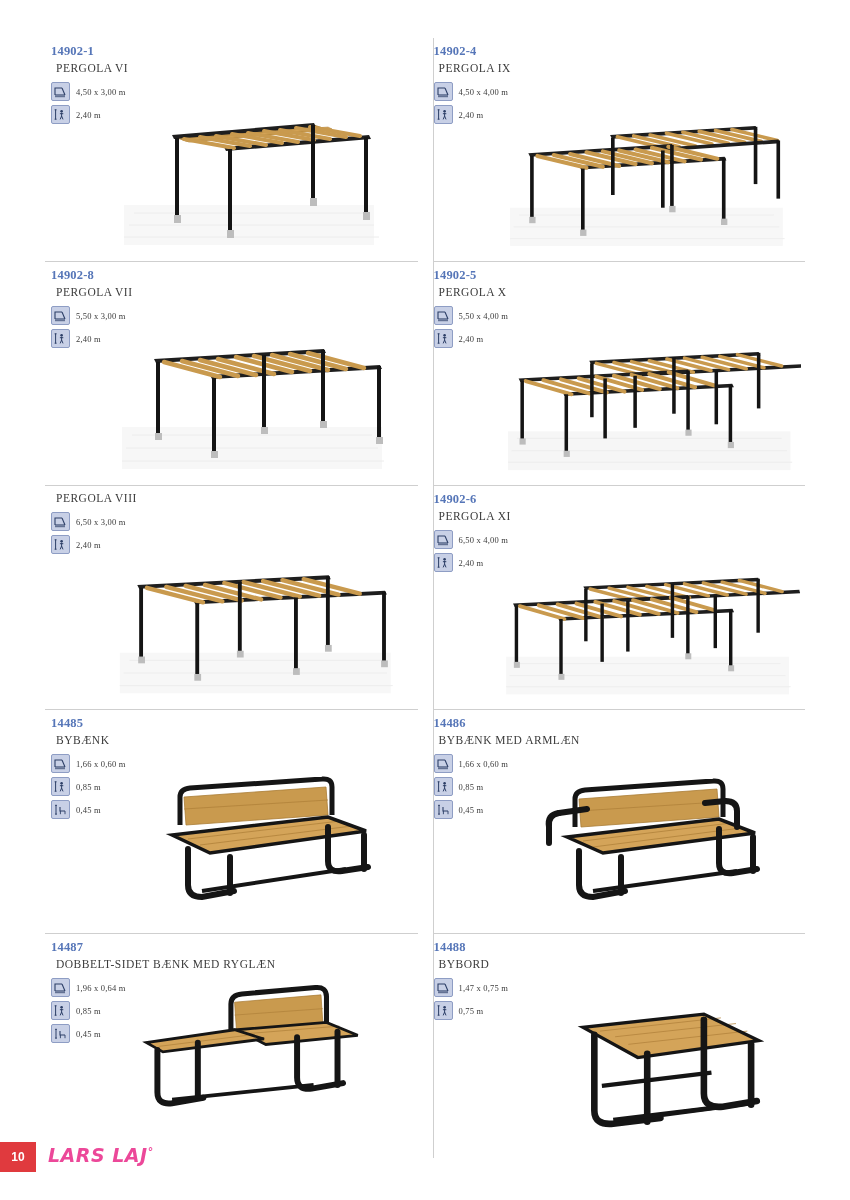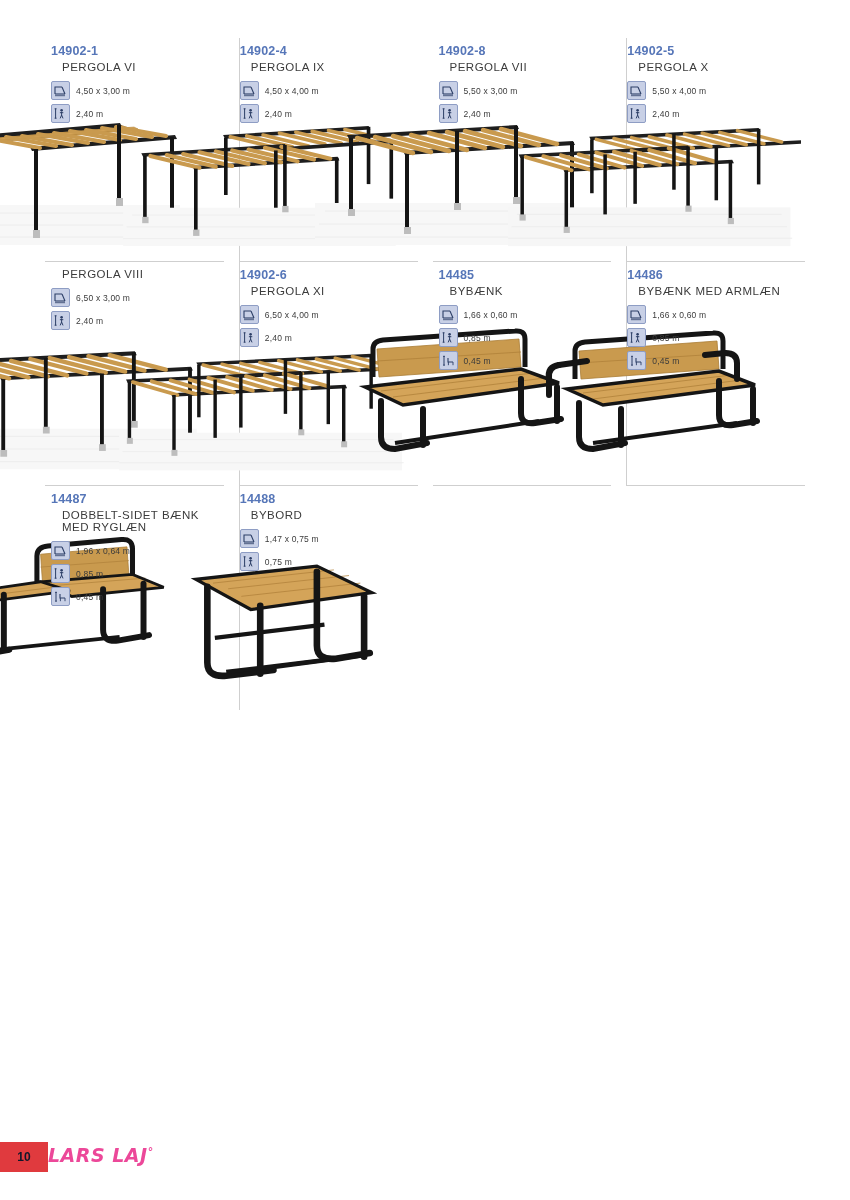--- a/index.html
+++ b/index.html
@@ -20,22 +20,23 @@
     height: 1200px;
     padding: 0;
   }
 
   .catalog {
     position: absolute;
     left: 45px;
     top: 38px;
     width: 760px;
     display: grid;
-    grid-template-columns: 1fr 1fr 1fr 1fr;
+    grid-template-columns: 1fr 1fr;
     column-gap: 15px;
+    font-family: Liberation Serif, serif;
   }
 
   .cell {
     position: relative;
     padding: 6px 10px 10px 6px;
     min-height: 224px;
   }
   
   .cell.col-right {
     border-left: 1px solid #cfcfcf;
@@ -48,21 +49,21 @@
     color: #5676b8;
     font-weight: bold;
     font-size: 12.5px;
     letter-spacing: 0.2px;
     margin: 0 0 3px 0;
   }
   .title {
     color: #3b3b3b;
     font-size: 11.5px;
     letter-spacing: 0.5px;
-    margin: 0 0 8px 11px;
+    margin: 0 0 8px 5px;
     text-transform: uppercase;
   }
 
   .specs {
     position: relative;
     z-index: 3;
     display: flex;
     flex-direction: column;
     gap: 4px;
   }
@@ -106,24 +107,24 @@
     position: absolute;
     left: 0;
     bottom: 24px;
     width: 100%;
     height: 34px;
   }
   .pagebox {
     position: absolute;
     left: 0;
     top: 0;
-    width: 48px;
+    width: 36px;
     height: 30px;
     background: #e03a3e;
-    color: #0f172a;
+    color: #ffffff;
     font-size: 12px;
     font-weight: bold;
     display: flex;
     align-items: center;
     justify-content: center;
   }
   .logo {
     position: absolute;
     left: 48px;
     top: 2px;

